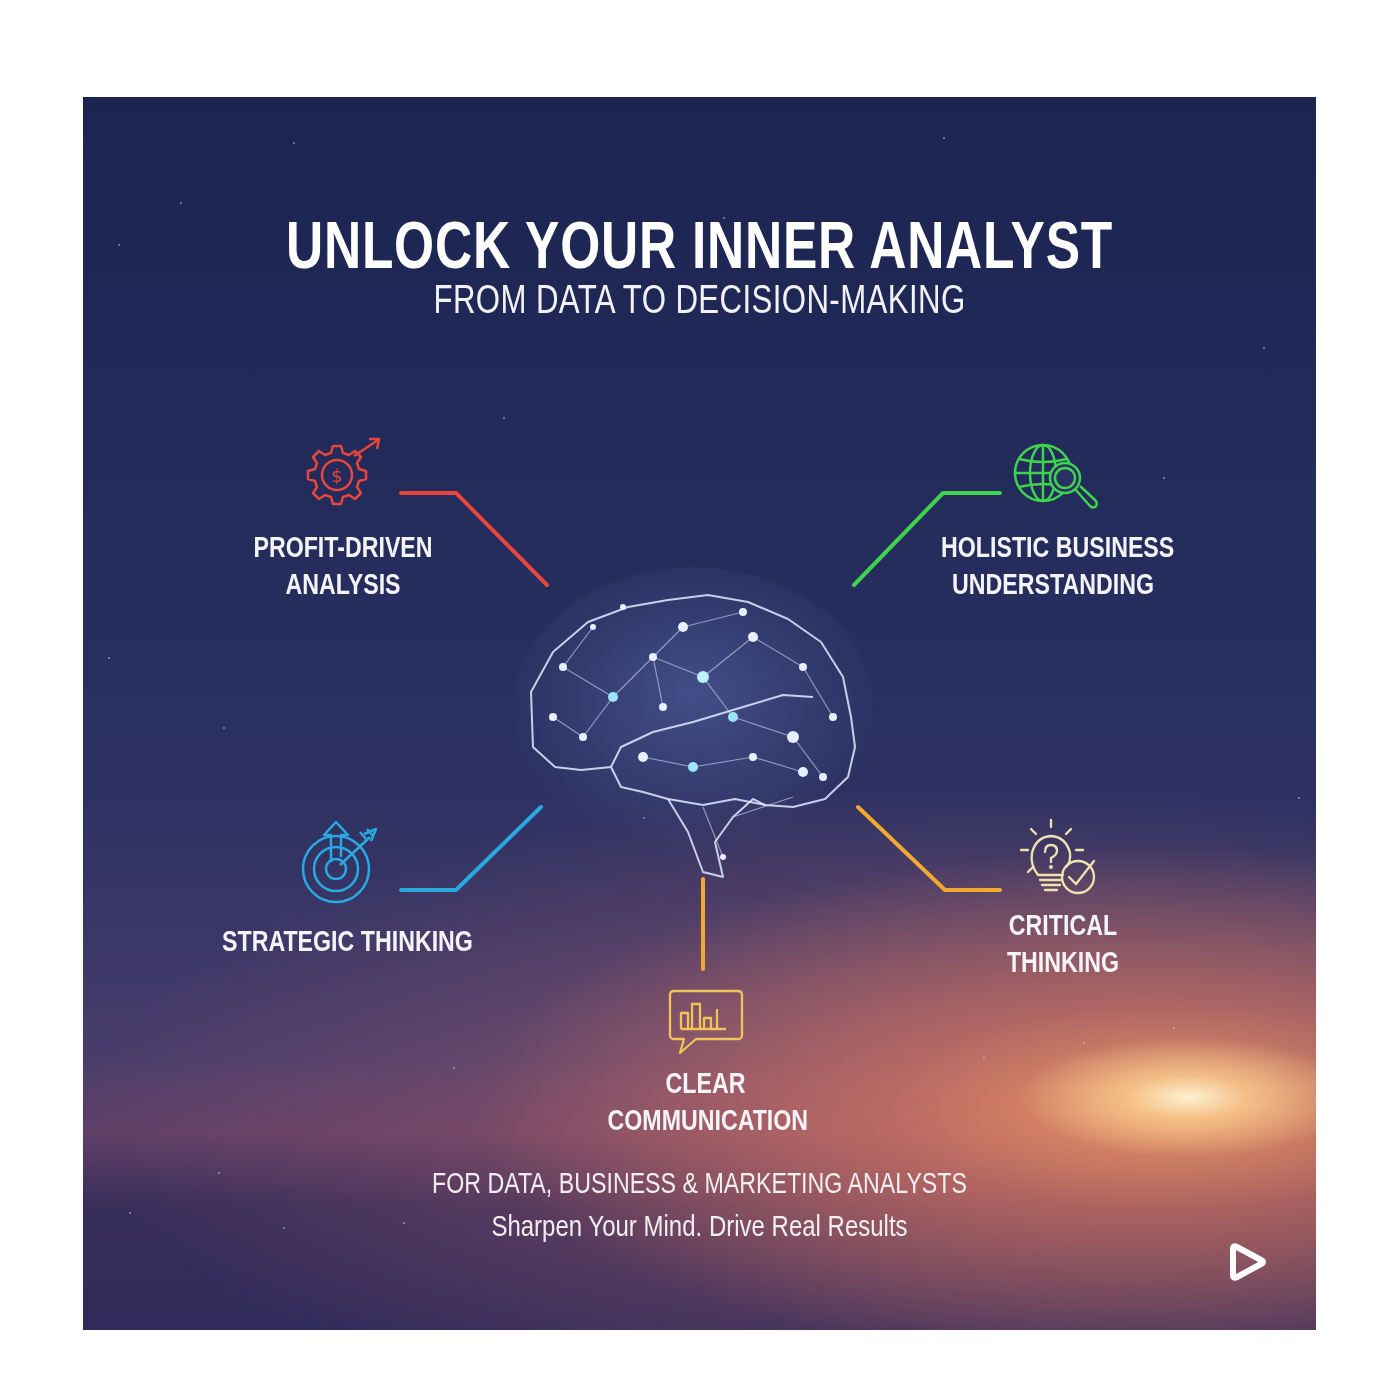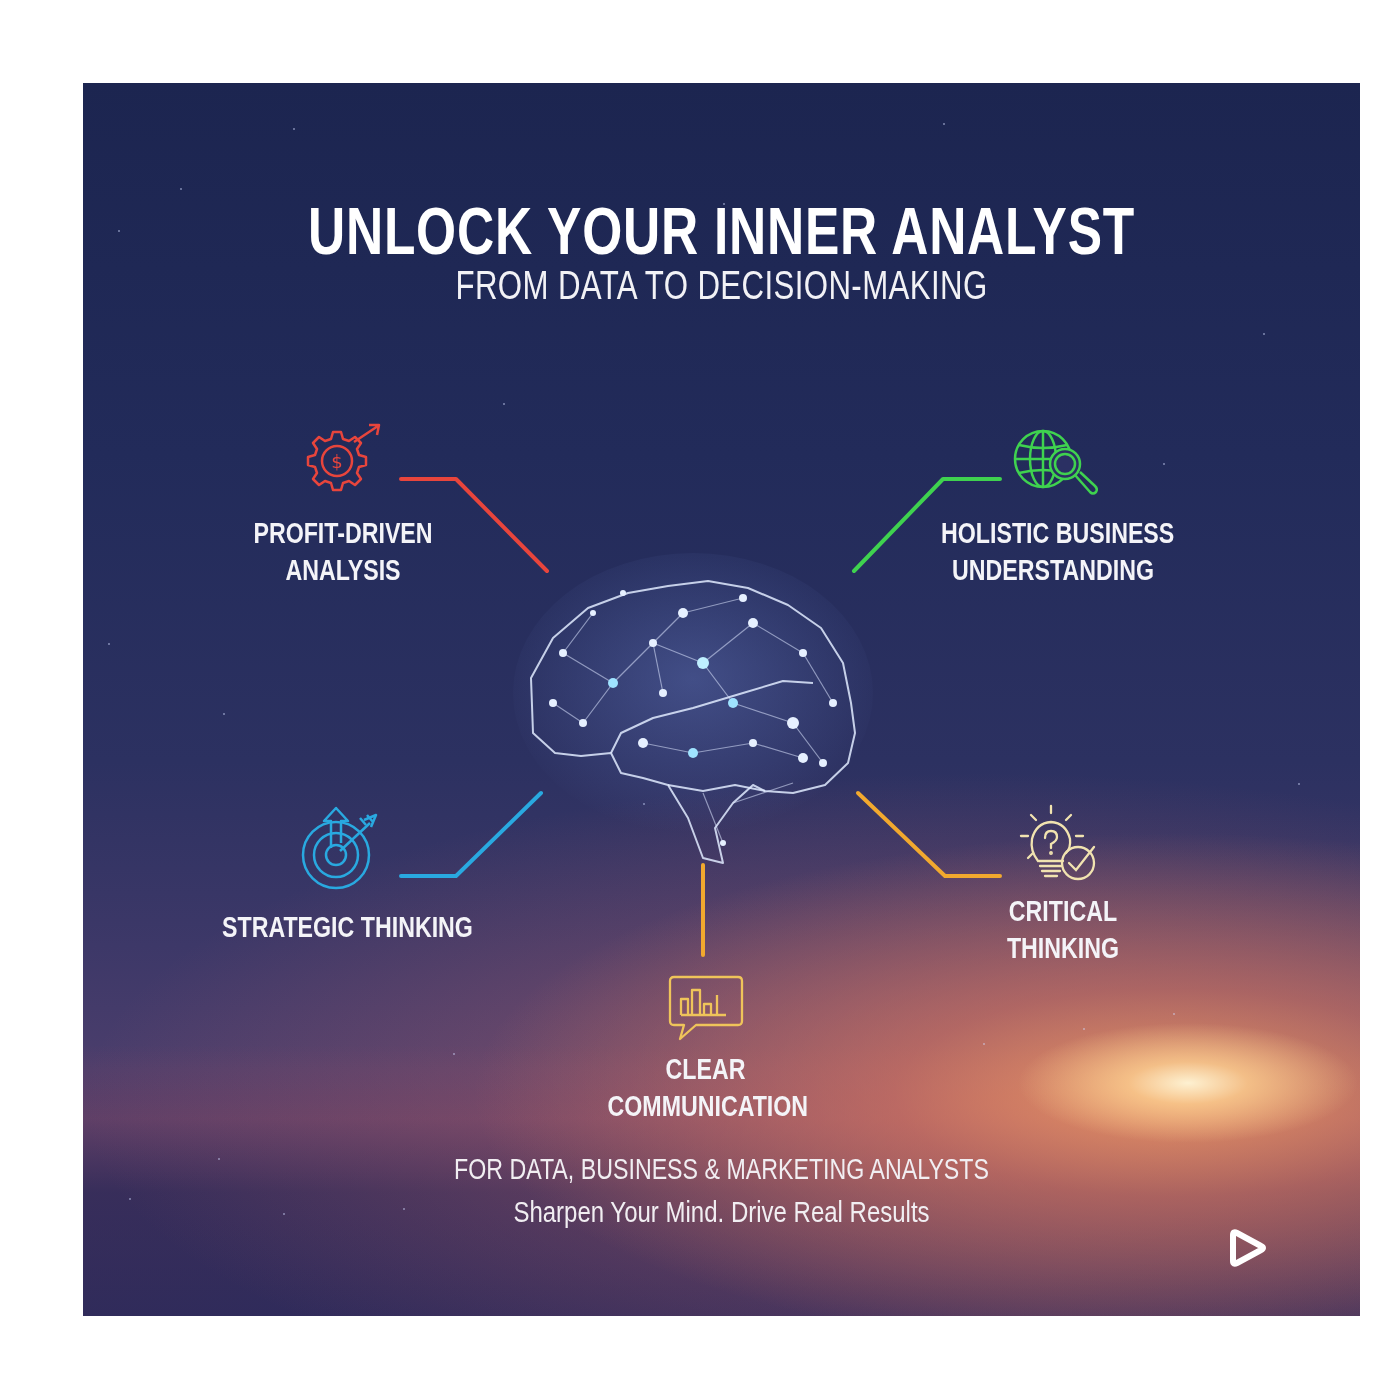--- a/index.html
+++ b/index.html
@@ -1,28 +1,27 @@
 <!DOCTYPE html>
 <html><head>
 <meta charset="utf-8">
 <style>
   html, body { margin:0; padding:0; }
   body {
     width:1400px; height:1400px; background:#ffffff; position:relative; overflow:hidden;
     font-family:"Liberation Sans", "DejaVu Sans", sans-serif;
   }
   .card {
-    position:absolute; left:83px; top:83px; width:1233px; height:1233px; overflow:hidden;
+    position:absolute; left:83px; top:97px; width:1233px; height:1233px; overflow:hidden;
     background:
       radial-gradient(ellipse 170px 60px at 1105px 1000px, rgba(255,246,215,0.95) 0%, rgba(255,214,150,0.7) 35%, rgba(255,170,100,0) 100%),
       radial-gradient(ellipse 700px 260px at 1090px 1010px, rgba(247,160,100,0.85) 0%, rgba(225,125,95,0.55) 40%, rgba(160,90,110,0) 100%),
       radial-gradient(ellipse 900px 330px at 900px 1020px, rgba(190,100,105,0.55) 0%, rgba(120,70,110,0) 100%),
       linear-gradient(180deg, rgba(0,0,0,0) 0%, rgba(0,0,0,0) 78%, rgba(140,70,95,0.35) 84%, rgba(48,38,80,0.6) 90%, rgba(40,36,80,0.55) 100%),
       linear-gradient(180deg, #1c2550 0%, #222b5a 30%, #2c3161 55%, #3d3868 70%, #4b3e6c 80%, #3a3468 100%);
-    padding-left: 44px;
   }
   .star { position:absolute; width:2px; height:2px; border-radius:50%; background:rgba(210,220,255,0.55); }
   .title {
     position:absolute; left:0; width:100%; top:110px; text-align:center; color:#ffffff;
     font-family:"Liberation Sans Narrow","Liberation Sans", sans-serif; font-weight:700; font-size:66px;
     letter-spacing:1px; transform:scaleX(0.78); transform-origin:center;
   }
   .subtitle {
     position:absolute; left:0; width:100%; top:180px; text-align:center; color:#f2f2f6;
     font-size:40px; letter-spacing:0.5px; transform:scaleX(0.78); transform-origin:center;

